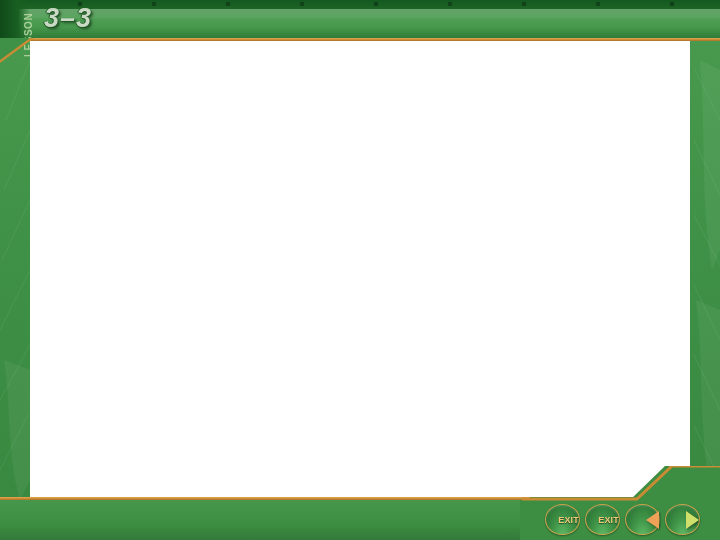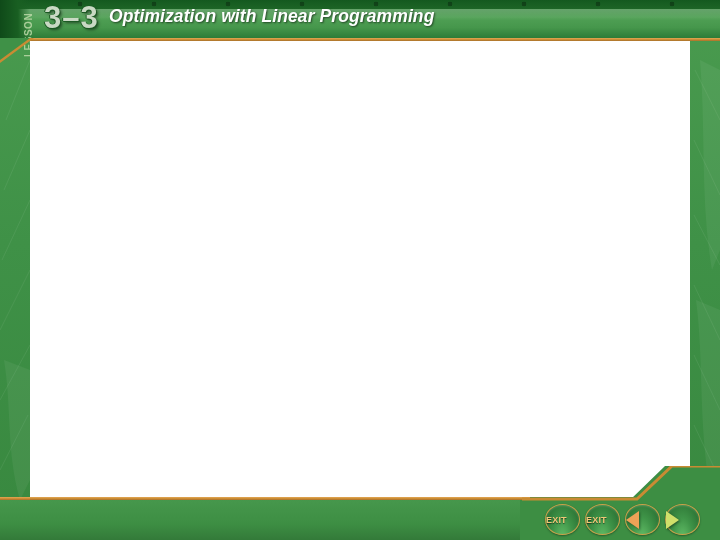--- a/index.html
+++ b/index.html
@@ -84,22 +84,23 @@
     text-orientation: mixed;
     transform: rotate(180deg);
     opacity: .85;
     white-space: nowrap;
   }
 
   .lesson-num {
     position: absolute;
     left: 44px;
     top: 2px;
-    font-size: 31px;
-    font-weight: bold;
+    font-size: 27px;
+    font-weight: bold;
+    font-style: italic;
     color: #c9d9c4;
     letter-spacing: 1px;
     text-shadow:
       1px 1px 0 #1c5a24,
       -1px 0 0 #1c5a24,
       0 1px 0 #1c5a24,
       2px 2px 3px rgba(0,0,0,.5);
     line-height: 32px;
   }
 
@@ -254,21 +255,21 @@
   .navbtn {
     position: relative;
     width: 35px;
     height: 31px;
     border-radius: 50%;
     border: 1.5px solid #c9a14a;
     background: radial-gradient(ellipse at 50% 120%, #66c16a 0%, #3f9448 45%, #24662c 100%);
     box-shadow: 0 1px 2px rgba(0,0,0,.35), inset 0 1px 2px rgba(255,255,255,.18);
     display: flex;
     align-items: center;
-    justify-content: flex-start;
+    justify-content: flex-end;
     box-sizing: border-box;
   }
   .navbtn-label {
     font-size: 9px;
     font-weight: bold;
     color: #f0c878;
     letter-spacing: .2px;
     text-shadow: 0 1px 1px rgba(0,0,0,.5);
   }
   .tri-left {
@@ -308,21 +309,20 @@
   <div class="header">
     <div class="header-dots"></div>
     <div class="header-shine"></div>
     <div class="header-dark-left"></div>
   </div>
 
   <div class="lesson-word">LESSON</div>
 
   <div class="lesson-num">3–3</div>
 
-  <div class="header-title">Optimization with Linear Programming</div>
 
   <div class="gold-top"></div>
   <div class="notch-left-gold"></div>
   <div class="notch-left-inner"></div>
   <div class="white-cover"></div>
 
   <div class="banner" id="banner-then">
     <div class="banner-gloss"></div>
     <div class="banner-label">Then</div>
   </div>

